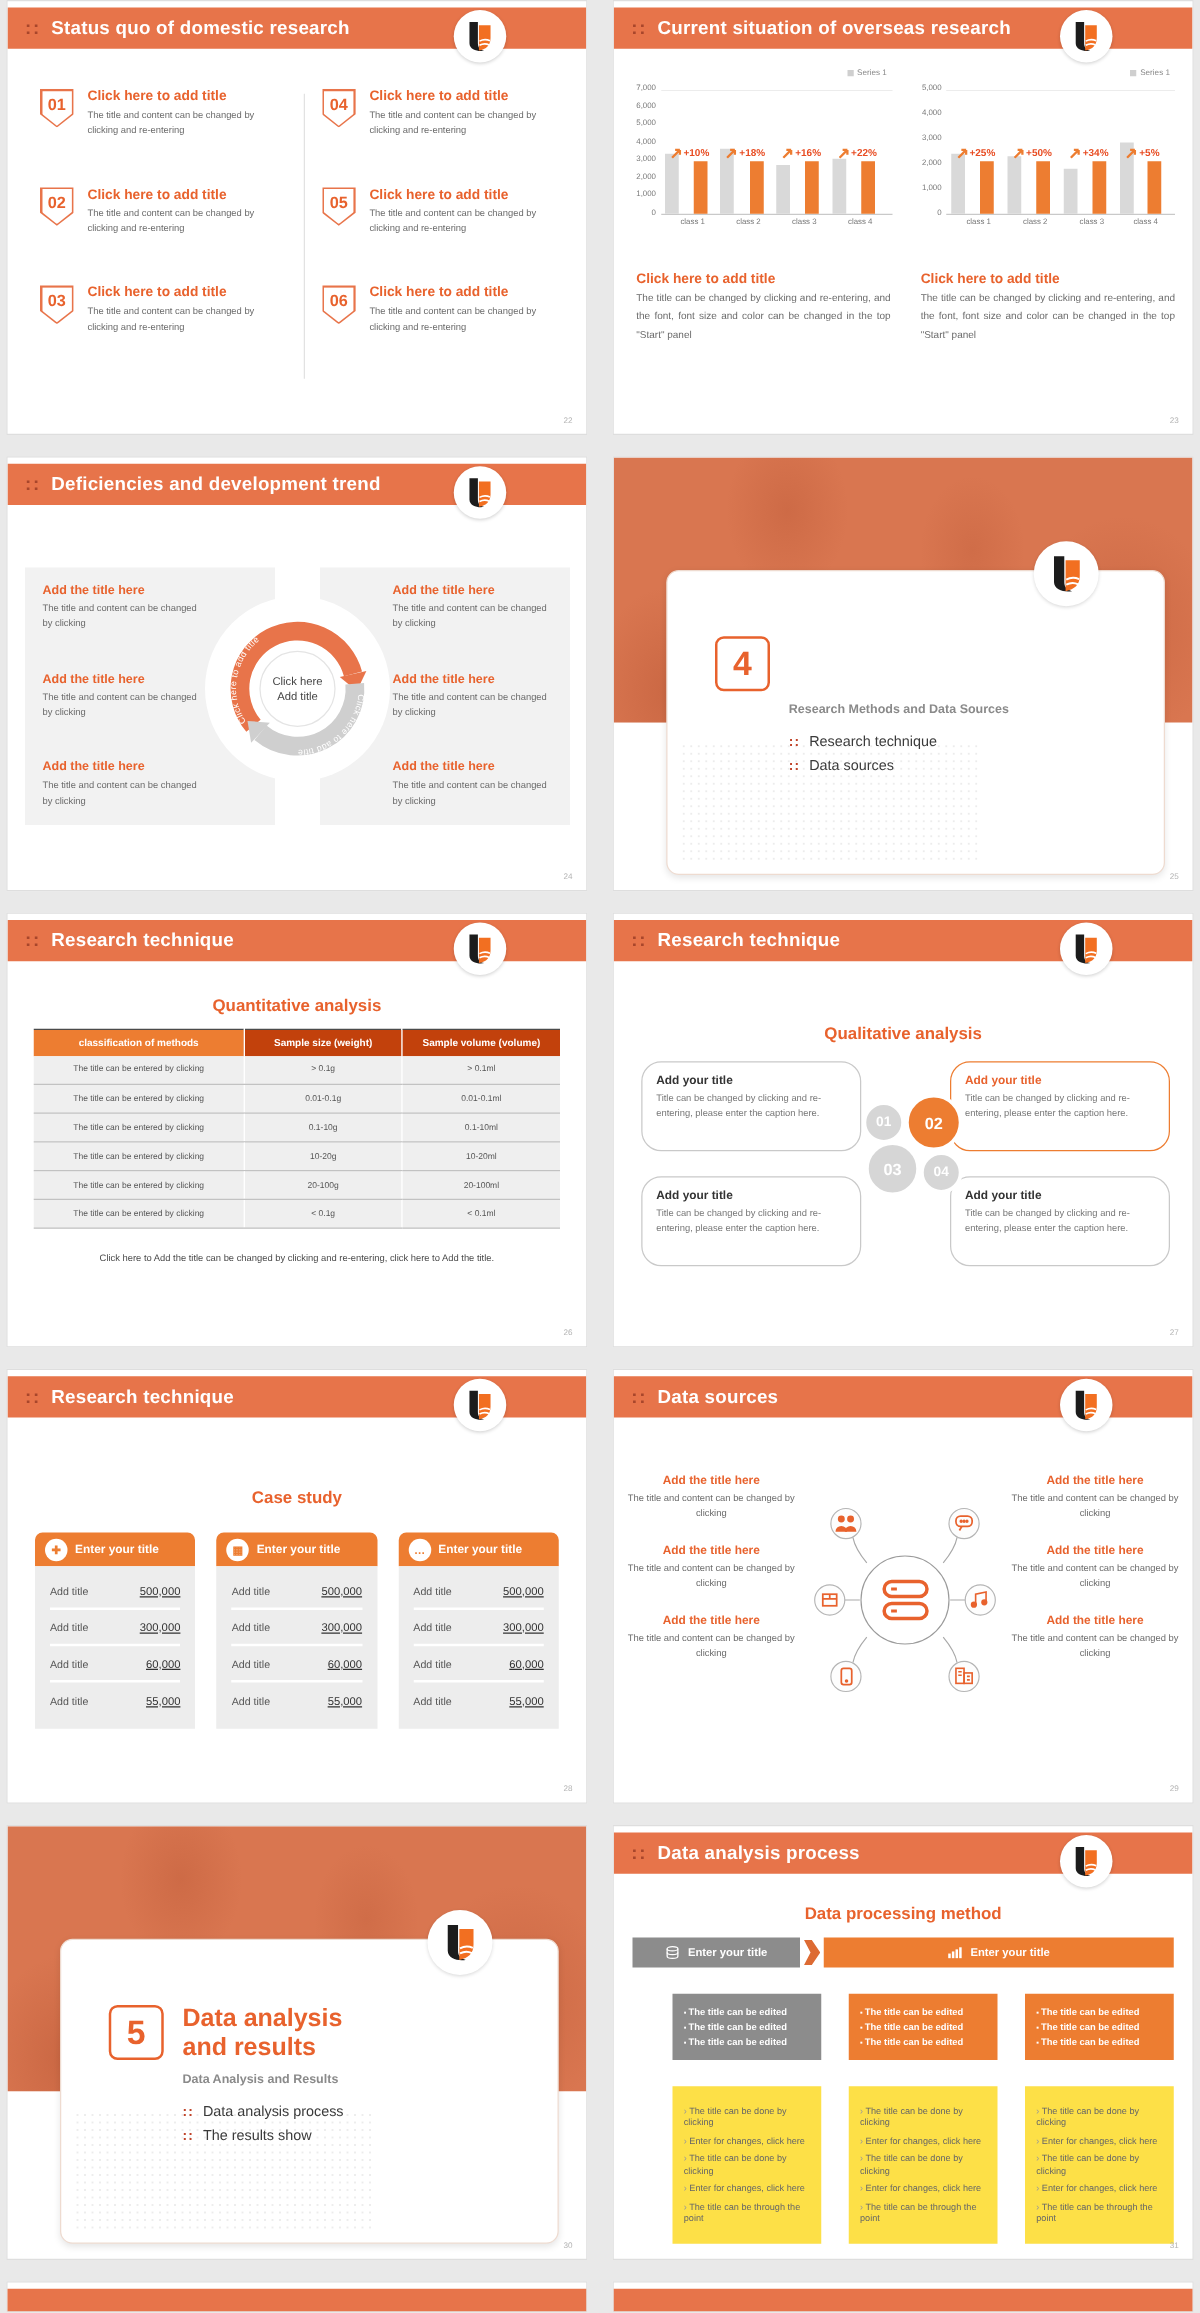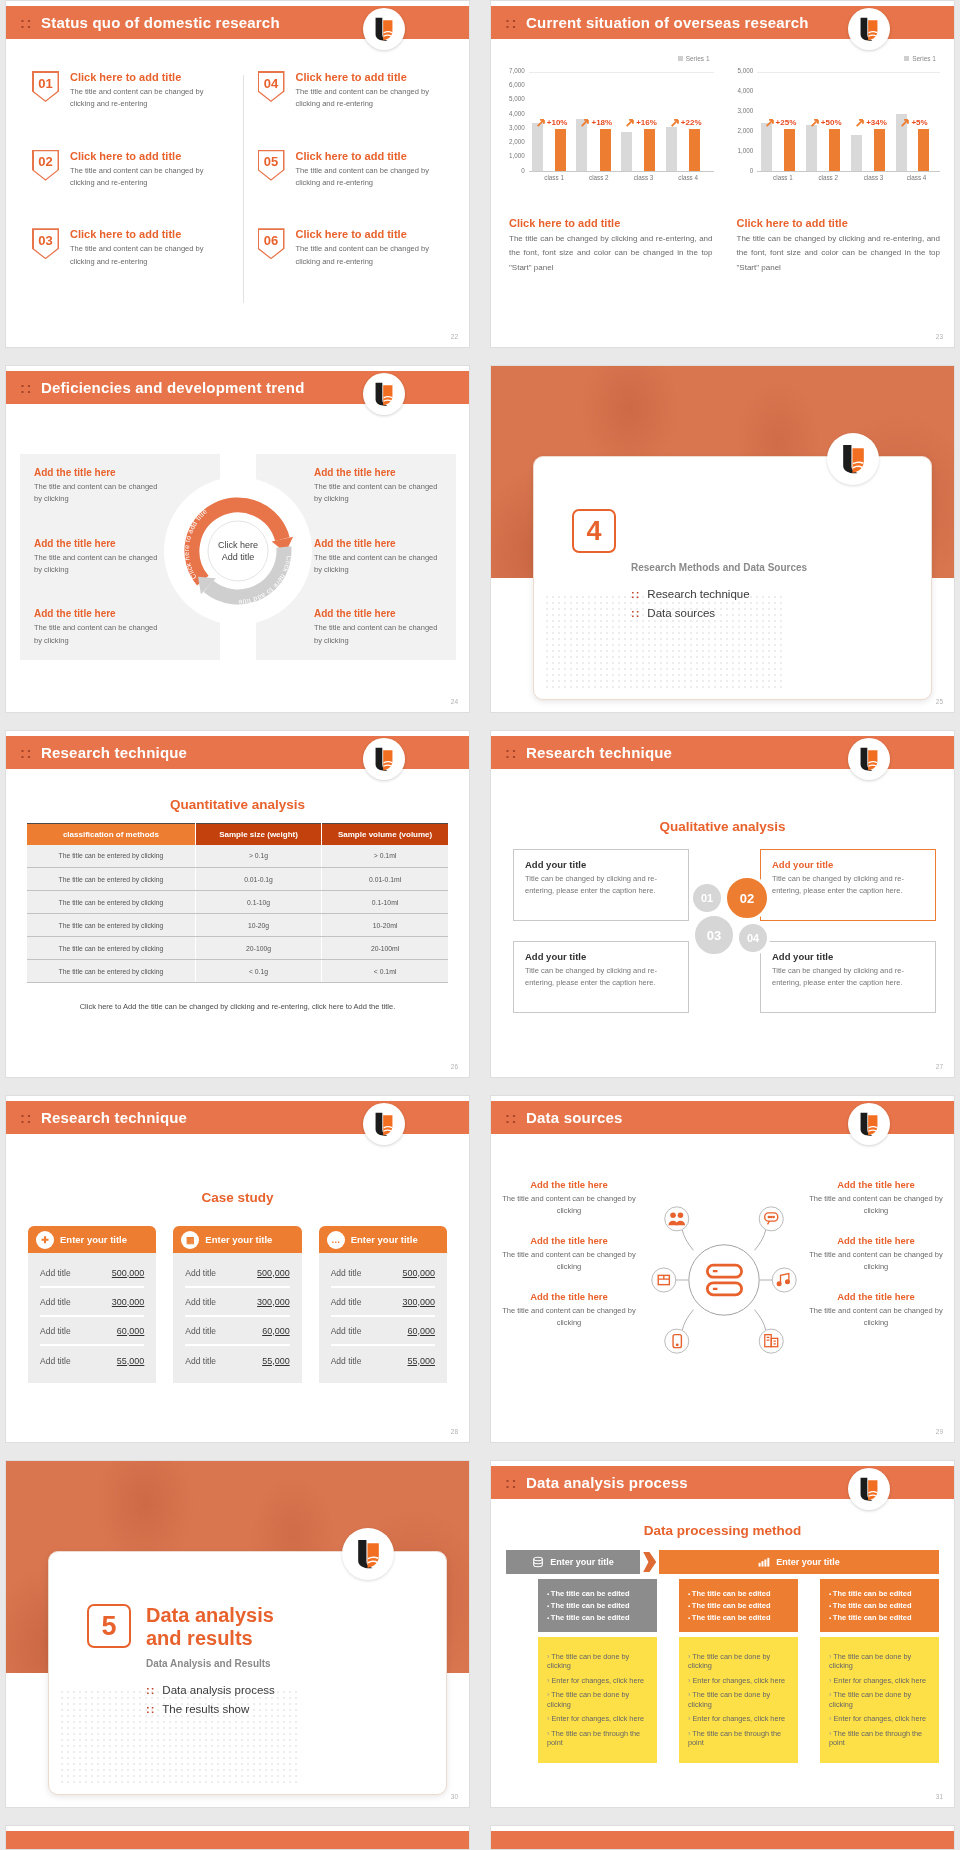--- a/index.html
+++ b/index.html
@@ -91,21 +91,21 @@
           border-top:1.5px solid #4a4a4a;border-bottom:1.5px solid #4a4a4a;}
   .qtable th{font-size:8px;color:#fff;font-weight:bold;height:21px;}
   .qtable th:nth-child(1){background:#ED7D31;width:40%;}
   .qtable th:nth-child(n+2){background:#c2410c;width:30%;border-left:1px solid #fff;}
   .qtable td{font-size:6.8px;color:#555;text-align:center;height:23px;background:#EFEFEF;
              border-bottom:1px solid #c2c2c2;border-left:1px solid #fff;}
   .qtable td:first-child{border-left:none;}
   .caption{font-size:7.5px;color:#4a4a4a;text-align:center;margin-top:19px;}
   
   .s6-title{margin-top:50px;}
-  .qcard{position:absolute;width:176px;min-height:72px;border:1px solid #c9c9c9;border-radius:0;
+  .qcard{position:absolute;width:176px;min-height:72px;border:1px solid #c9c9c9;border-radius:16px;
          background:#fff;padding:9px 11px;}
   .qcard h4{font-size:9.5px;font-weight:bold;color:#333;margin:0 0 3px 0;}
   .qcard p{font-size:7.5px;color:#777;line-height:1.55;margin:0;}
   .qcard.accent{border-color:#ED7D31;}
   .qcard.accent h4{color:#E8622D;}
   .qc0{left:22px;top:80px;} .qc1{right:18px;top:80px;}
   .qc2{left:22px;top:172px;} .qc3{right:18px;top:172px;}
   .qcircle{position:absolute;border-radius:50%;background:#D6D6D6;color:#fff;font-weight:bold;
            display:flex;align-items:center;justify-content:center;border:3px solid #fff;}
   .qcircle.accent{background:#ED7D31;}
@@ -134,21 +134,21 @@
   
   .s10-title{margin-top:24px;}
   .s10-wrap{margin:12px 15px 0 15px;}
   .s10-headrow{display:flex;align-items:center;gap:3px;}
   .s10-h{height:24px;display:flex;align-items:center;justify-content:center;gap:6px;
          color:#fff;font-size:9px;font-weight:bold;}
   .s10-h.gray{background:#8C8C8C;flex-basis:31%;}
   .s10-h.orange{background:#ED7D31;flex:1;}
   .s10-arrow{width:13px;height:20px;background:#DD6B33;flex:none;
              clip-path:polygon(0 0,48% 0,100% 50%,48% 100%,0 100%,40% 50%);}
-  .s10-boxrow,.s10-noterow{display:flex;gap:22px;margin-top:5px;padding-left:32px;}
+  .s10-boxrow,.s10-noterow{display:flex;gap:22px;margin-top:21px;padding-left:32px;}
   .s10-box{flex:1;margin:0;padding:7px 9px;list-style:none;background:#8C8C8C;}
   .s10-box.accent{background:#ED7D31;}
   .s10-box li{font-size:7.5px;color:#fff;font-weight:bold;margin:3px 0;}
   .s10-box li::before{content:"▪ ";font-size:6px;}
   .s10-note{flex:1;margin:0;padding:10px 9px;list-style:none;background:#fde047;min-height:106px;}
   .s10-note li{font-size:7.3px;color:#666;margin:5px 0;line-height:1.3;}
   .s10-note li::before{content:"› ";color:#999;}
   
   .sliver{position:absolute;top:1825px;width:465px;height:25px;background:#fff;border:1px solid #dedede;}
   .sliver i{position:absolute;left:0;right:0;top:5px;bottom:0;background:#E7744A;display:block;}

